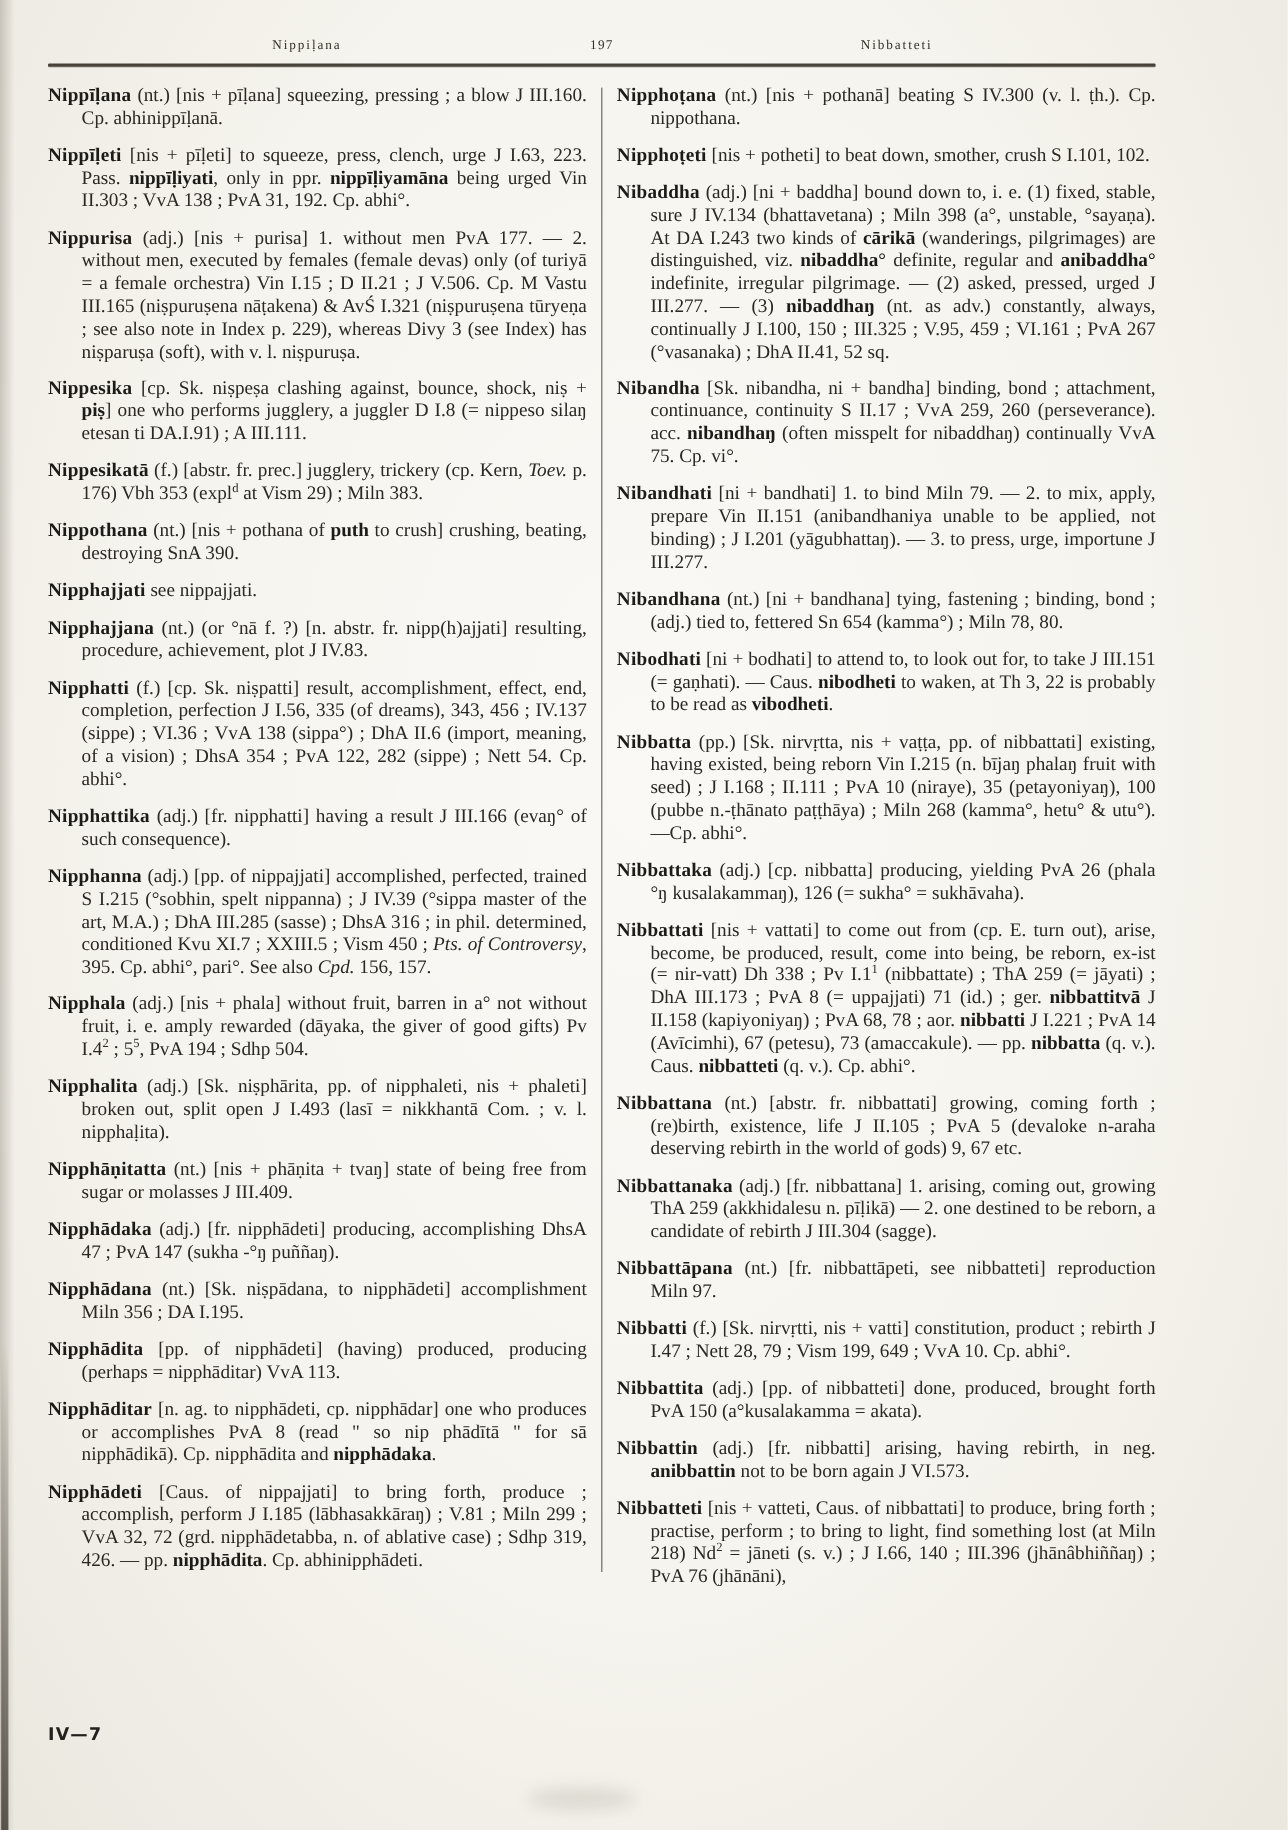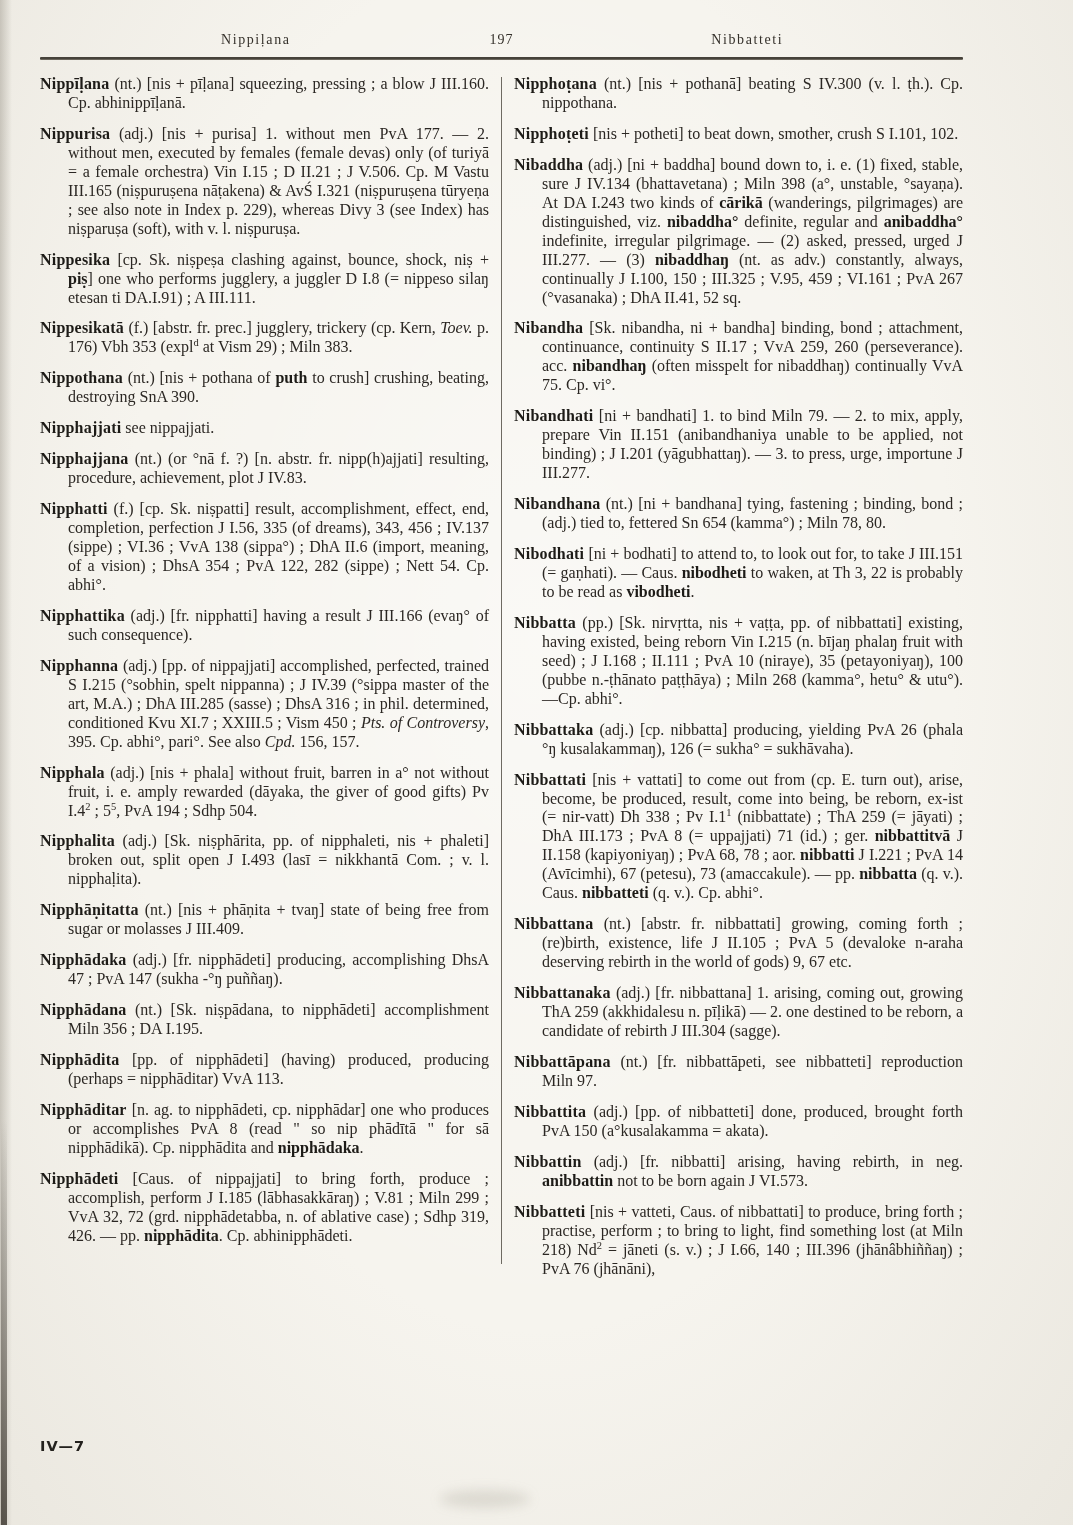--- a/index.html
+++ b/index.html
@@ -20,21 +20,21 @@
   }
   .spine-shadow{
     position:absolute;left:1px;top:1120px;bottom:-4px;width:6px;border-radius:4px;
     background:linear-gradient(to bottom, rgba(45,40,32,0), rgba(45,40,32,.75));
   }
   .smudge{
     position:absolute;left:440px;top:1490px;width:90px;height:18px;border-radius:50%;
     background:rgba(120,114,100,.18);filter:blur(6px);
   }
   .content{position:absolute;left:40px;top:32px;width:923px;}
-  .header{display:flex;align-items:baseline;font-size:14px;color:#34302a;}
+  .header{display:flex;align-items:baseline;font-size:11px;color:#34302a;}
   .rh{letter-spacing:1.6px;}
   .h-left{flex:1;text-align:center;}
   .h-mid{width:60px;text-align:center;letter-spacing:1px;}
   .h-right{flex:1;text-align:center;}
   .rule{height:3px;background:linear-gradient(to bottom,#46423a 0 60%, #6b665c 60% 100%);margin-top:9px;border-radius:1px;}
   .cols{display:flex;margin-top:15px;}
   .col{
     width:449px;font-size:16px;line-height:1.185;
     text-align:justify;
   }
@@ -61,20 +61,21 @@
       <div class="rh h-left">Nippiḷana</div>
       <div class="rh h-mid">197</div>
       <div class="rh h-right">Nibbatteti</div>
     </div>
 
     <div class="rule"></div>
 
     <div class="cols">
       <div class="col">
           <p class="entry"><b class="hw">Nippīḷana</b> (nt.) [nis + pīḷana] squeezing, pressing ; a blow J III.160.  Cp. abhinippīḷanā.</p>
+          <p class="entry"><b class="hw">Nippīḷeti</b> [nis + pīḷeti] to squeeze, press, clench, urge J I.63, 223.  Pass. <b>nippīḷiyati</b>, only in ppr. <b>nippīḷiyamāna</b> being urged Vin II.303 ; VvA 138 ; PvA 31, 192.  Cp. abhi°.</p>
           <p class="entry"><b class="hw">Nippurisa</b> (adj.) [nis + purisa] 1. without men PvA 177. — 2. without men, executed by females (female devas) only (of turiyā = a female orchestra) Vin I.15 ; D II.21 ; J V.506.  Cp. M Vastu III.165 (niṣpuruṣena nāṭakena) &amp; AvŚ I.321 (niṣpuruṣena tūryeṇa ; see also note in Index p. 229), whereas Divy 3 (see Index) has niṣparuṣa (soft), with v. l. niṣpuruṣa.</p>
           <p class="entry"><b class="hw">Nippesika</b> [cp. Sk. niṣpeṣa clashing against, bounce, shock, niṣ + <b>piṣ</b>] one who performs jugglery, a juggler D I.8 (= nippeso silaŋ etesan ti DA.I.91) ; A III.111.</p>
           <p class="entry"><b class="hw">Nippesikatā</b> (f.) [abstr. fr. prec.] jugglery, trickery (cp. Kern, <i>Toev.</i> p. 176) Vbh 353 (expl<sup>d</sup> at Vism 29) ; Miln 383.</p>
           <p class="entry"><b class="hw">Nippothana</b> (nt.) [nis + pothana of <b>puth</b> to crush] crushing, beating, destroying SnA 390.</p>
           <p class="entry"><b class="hw">Nipphajjati</b> see nippajjati.</p>
           <p class="entry"><b class="hw">Nipphajjana</b> (nt.) (or °nā f. ?) [n. abstr. fr. nipp(h)ajjati] resulting, procedure, achievement, plot J IV.83.</p>
           <p class="entry"><b class="hw">Nipphatti</b> (f.) [cp. Sk. niṣpatti] result, accomplishment, effect, end, completion, perfection J I.56, 335 (of dreams), 343, 456 ; IV.137 (sippe) ; VI.36 ; VvA 138 (sippa°) ; DhA II.6 (import, meaning, of a vision) ; DhsA 354 ; PvA 122, 282 (sippe) ; Nett 54.  Cp. abhi°.</p>
           <p class="entry"><b class="hw">Nipphattika</b> (adj.) [fr. nipphatti] having a result J III.166 (evaŋ° of such consequence).</p>
           <p class="entry"><b class="hw">Nipphanna</b> (adj.) [pp. of nippajjati] accomplished, perfected, trained S I.215 (°sobhin, spelt nippanna) ; J IV.39 (°sippa master of the art, M.A.) ; DhA III.285 (sasse) ; DhsA 316 ; in phil. determined, conditioned Kvu XI.7 ; XXIII.5 ; Vism 450 ; <i>Pts. of Controversy</i>, 395.  Cp. abhi°, pari°.  See also <i>Cpd.</i> 156, 157.</p>
           <p class="entry"><b class="hw">Nipphala</b> (adj.) [nis + phala] without fruit, barren in a° not without fruit, i. e. amply rewarded (dāyaka, the giver of good gifts) Pv I.4<sup>2</sup> ; 5<sup>5</sup>, PvA 194 ; Sdhp 504.</p>
@@ -94,20 +95,21 @@
           <p class="entry"><b class="hw">Nibandha</b> [Sk. nibandha, ni + bandha] binding, bond ; attachment, continuance, continuity S II.17 ; VvA 259, 260 (perseverance).  acc. <b>nibandhaŋ</b> (often misspelt for nibaddhaŋ) continually VvA 75.  Cp. vi°.</p>
           <p class="entry"><b class="hw">Nibandhati</b> [ni + bandhati] 1. to bind Miln 79. — 2. to mix, apply, prepare Vin II.151 (anibandhaniya unable to be applied, not binding) ; J I.201 (yāgubhattaŋ). — 3. to press, urge, importune J III.277.</p>
           <p class="entry"><b class="hw">Nibandhana</b> (nt.) [ni + bandhana] tying, fastening ; binding, bond ; (adj.) tied to, fettered Sn 654 (kamma°) ; Miln 78, 80.</p>
           <p class="entry"><b class="hw">Nibodhati</b> [ni + bodhati] to attend to, to look out for, to take J III.151 (= gaṇhati). — Caus. <b>nibodheti</b> to waken, at Th 3, 22 is probably to be read as <b>vibodheti</b>.</p>
           <p class="entry"><b class="hw">Nibbatta</b> (pp.) [Sk. nirvṛtta, nis + vaṭṭa, pp. of nibbattati] existing, having existed, being reborn Vin I.215 (n. bījaŋ phalaŋ fruit with seed) ; J I.168 ; II.111 ; PvA 10 (niraye), 35 (petayoniyaŋ), 100 (pubbe n.-ṭhānato paṭṭhāya) ; Miln 268 (kamma°, hetu° &amp; utu°).—Cp. abhi°.</p>
           <p class="entry"><b class="hw">Nibbattaka</b> (adj.) [cp. nibbatta] producing, yielding PvA 26 (phala °ŋ kusalakammaŋ), 126 (= sukha° = sukhāvaha).</p>
           <p class="entry"><b class="hw">Nibbattati</b> [nis + vattati] to come out from (cp. E. turn out), arise, become, be produced, result, come into being, be reborn, ex-ist (= nir-vatt) Dh 338 ; Pv I.1<sup>1</sup> (nibbattate) ; ThA 259 (= jāyati) ; DhA III.173 ; PvA 8 (= uppajjati) 71 (id.) ; ger. <b>nibbattitvā</b> J II.158 (kapiyoniyaŋ) ; PvA 68, 78 ; aor. <b>nibbatti</b> J I.221 ; PvA 14 (Avīcimhi), 67 (petesu), 73 (amaccakule). — pp. <b>nibbatta</b> (q. v.).  Caus. <b>nibbatteti</b> (q. v.).  Cp. abhi°.</p>
           <p class="entry"><b class="hw">Nibbattana</b> (nt.) [abstr. fr. nibbattati] growing, coming forth ; (re)birth, existence, life J II.105 ; PvA 5 (devaloke n-araha deserving rebirth in the world of gods) 9, 67 etc.</p>
           <p class="entry"><b class="hw">Nibbattanaka</b> (adj.) [fr. nibbattana] 1. arising, coming out, growing ThA 259 (akkhidalesu n. pīḷikā) — 2. one destined to be reborn, a candidate of rebirth J III.304 (sagge).</p>
           <p class="entry"><b class="hw">Nibbattāpana</b> (nt.) [fr. nibbattāpeti, see nibbatteti] reproduction Miln 97.</p>
+          <p class="entry"><b class="hw">Nibbatti</b> (f.) [Sk. nirvṛtti, nis + vatti] constitution, product ; rebirth J I.47 ; Nett 28, 79 ; Vism 199, 649 ; VvA 10.  Cp. abhi°.</p>
           <p class="entry"><b class="hw">Nibbattita</b> (adj.) [pp. of nibbatteti] done, produced, brought forth PvA 150 (a°kusalakamma = akata).</p>
           <p class="entry"><b class="hw">Nibbattin</b> (adj.) [fr. nibbatti] arising, having rebirth, in neg. <b>anibbattin</b> not to be born again J VI.573.</p>
           <p class="entry"><b class="hw">Nibbatteti</b> [nis + vatteti, Caus. of nibbattati] to produce, bring forth ; practise, perform ; to bring to light, find something lost (at Miln 218) Nd<sup>2</sup> = jāneti (s. v.) ; J I.66, 140 ; III.396 (jhānâbhiññaŋ) ; PvA 76 (jhānāni),</p>
         </div>
     </div>
 
     <div class="footer-mark">IV—7</div>
   </div>
 
   <div class="edge-left"></div>

